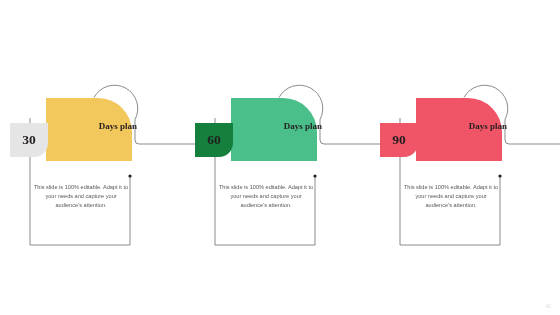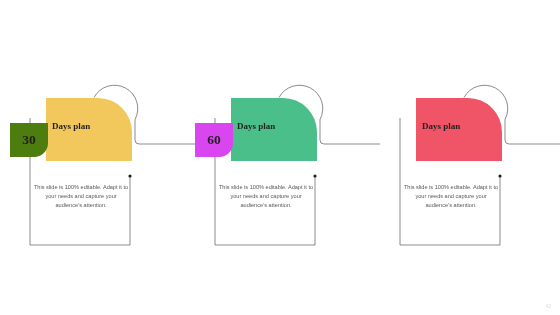--- a/index.html
+++ b/index.html
@@ -93,21 +93,21 @@
     position: relative;
     z-index: 2;
   }
 
   
   .card-label {
     position: absolute;
     left: 52px;
     top: 122px;
     width: 85px;
-    text-align: left;
+    text-align: right;
     font-family: "Liberation Serif", "DejaVu Serif", serif;
     font-size: 9px;
     font-weight: 700;
     color: #231f20;
     line-height: 1;
     white-space: nowrap;
   }
 
   
   .card-desc {
@@ -156,38 +156,41 @@
       <g id="dot-group" fill="#231f20" stroke="none">
           <circle cx="130" cy="176" r="1.6" fill="#231f20"></circle>
           <circle cx="315" cy="176" r="1.6" fill="#231f20"></circle>
           <circle cx="500" cy="176" r="1.6" fill="#231f20"></circle>
           <circle cx="579" cy="144" r="1.7" fill="#231f20"></circle>
         </g>
     </svg>
 
     <div class="milestone" style="left:0px;">
       <div class="card-block" style="background: rgb(242, 199, 92);"></div>
-      <div class="card-badge" style="background: #4d7c0f; border-top-right-radius: 0px; border-bottom-right-radius: 14px;">
+      <div class="card-badge" style="background: #e5e5e5; border-top-right-radius: 0px; border-bottom-right-radius: 14px;">
         <span class="badge-num">30</span>
       </div>
       <div class="card-label">Days plan</div>
       <div class="card-desc">This slide is 100% editable. Adapt it to your needs and capture your audience's attention.</div>
     </div>
 
     <div class="milestone" style="left:185px;">
       <div class="card-block" style="background: rgb(75, 191, 138);"></div>
-      <div class="card-badge" style="background: #d946ef; border-top-right-radius: 0px; border-bottom-right-radius: 14px;">
+      <div class="card-badge" style="background: #15803d; border-top-right-radius: 0px; border-bottom-right-radius: 14px;">
         <span class="badge-num">60</span>
       </div>
       <div class="card-label">Days plan</div>
       <div class="card-desc">This slide is 100% editable. Adapt it to your needs and capture your audience's attention.</div>
     </div>
 
     <div class="milestone" style="left:370px;">
       <div class="card-block" style="background: rgb(239, 85, 102);"></div>
+      <div class="card-badge" style="background: rgb(239, 85, 102); border-top-right-radius: 0px; border-bottom-right-radius: 14px;">
+        <span class="badge-num">90</span>
+      </div>
       <div class="card-label">Days plan</div>
       <div class="card-desc">This slide is 100% editable. Adapt it to your needs and capture your audience's attention.</div>
     </div>
 
   </div>
 
   <div id="page-number">42</div>
 
 </div>
 

